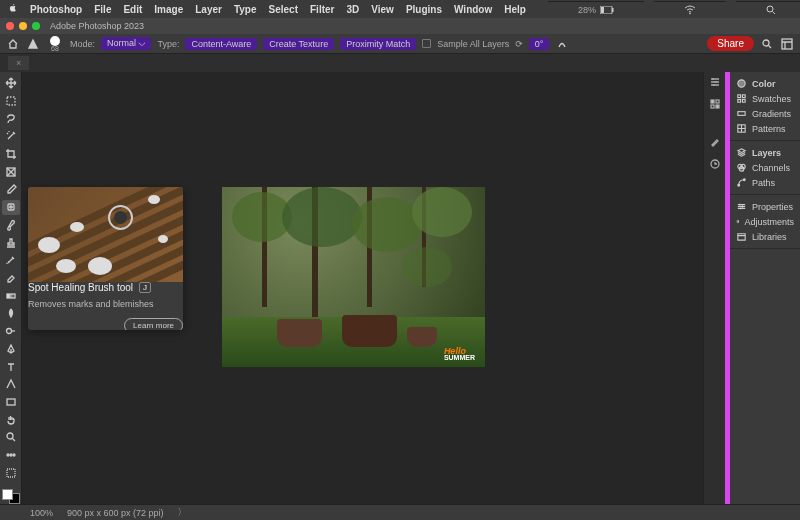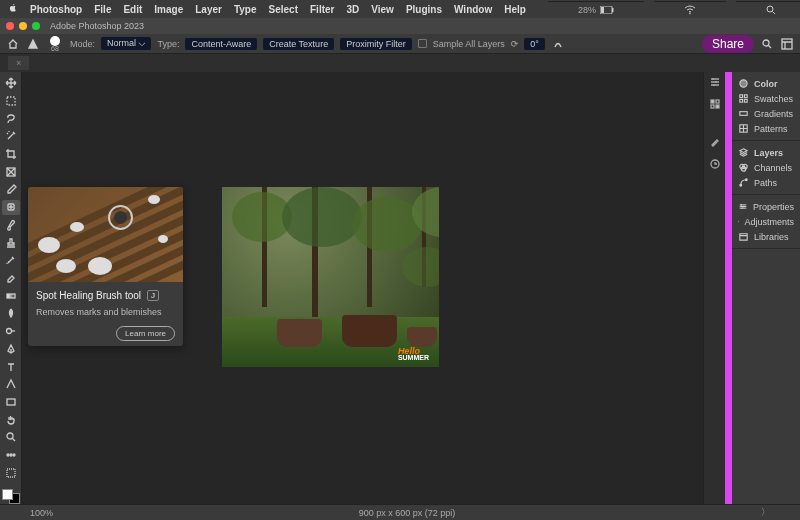--- a/index.html
+++ b/index.html
@@ -11,26 +11,26 @@
 .macbar .status { margin-left:10px; display:flex; align-items:center; gap:4px; }
 .apple { width:10px; height:10px; fill:#ddd; }
 
 .appbar { height:16px; background:#444; display:flex; align-items:center; padding:0 6px; font-size:9px; }
 .traffic { display:flex; gap:5px; margin-right:10px; }
 .traffic span { width:8px; height:8px; border-radius:50%; }
 .tr-r{background:#ff5f57}.tr-y{background:#febc2e}.tr-g{background:#28c840}
 .apptitle { flex:1; text-align:left; color:#bbb; }
 
 .optbar { height:20px; background:#3a3a3a; display:flex; align-items:center; padding:0 6px; gap:6px; border-bottom:1px solid #222; font-size:9px;}
-.optbar .pill { background:#0f172a; padding:1px 6px; border-radius:2px; }
+.optbar .pill { background:#4c1d95; padding:1px 6px; border-radius:2px; }
 .optbar .label { color:#aaa; }
 .brush-sw { width:18px; height:18px; display:flex; flex-direction:column; align-items:center; justify-content:center;}
 .brush-sw .dot{width:10px;height:10px;border-radius:50%;background:#fff;}
 .brush-sw .sz{font-size:7px;color:#aaa;margin-top:-1px;}
-.share { margin-left:auto; background:#701a75; color:#fff; padding:2px 10px; border-radius:10px; font-size:12px;}
+.share { margin-left:auto; background:#b91c1c; color:#fff; padding:2px 10px; border-radius:10px; font-size:10px;}
 .icbtn { width:14px; height:14px; display:inline-flex; align-items:center; justify-content:center; }
 .icbtn svg{width:12px;height:12px;stroke:#ccc;fill:none;stroke-width:1.3;}
 .chk { width:9px;height:9px;border:1px solid #777;border-radius:1px;display:inline-block;}
 
 .tabbar { height:18px; background:#2e2e2e; display:flex; align-items:center; padding:0 8px; font-size:9px; }
 .tab { background:#3c3c3c; padding:2px 8px; display:flex; align-items:center; gap:4px; }
 .tab .x{color:#888;}
 
 .main { display:flex; height:calc(520px - 18px - 16px - 20px - 18px - 16px); }
 
@@ -43,47 +43,47 @@
 .fgbg .bg{position:absolute;bottom:0;right:0;width:11px;height:11px;background:#000;border:1px solid #888;}
 
 .canvaswrap { flex:1; background:#262626; position:relative; overflow:hidden;}
 
 .tipcard { position:absolute; left:6px; top:115px; width:155px; background:#3b3b3b; border-radius:3px; overflow:hidden; box-shadow:0 2px 8px rgba(0,0,0,.4);}
 .tipimg { height:95px; background:linear-gradient(135deg,#6b4a2a,#8a5e33); position:relative; overflow:hidden;}
 .slat { position:absolute; width:260px; height:8px; background:#5a3e22; transform:rotate(-25deg); }
 .pebble{position:absolute;border-radius:50%;background:#ddd;}
 .ring{position:absolute;width:25px;height:25px;border:2px solid #ccc;border-radius:50%;top:18px;left:80px;}
 .ring::after{content:"";position:absolute;inset:4px;border-radius:50%;background:#333;}
-.tipbody { padding:8px; }
+.tipbody { }
 .tiptitle { font-size:10px; color:#eee; display:flex; align-items:center; gap:6px;}
 .key { border:1px solid #888; padding:0 3px; font-size:8px; border-radius:2px;}
 .tipdesc { font-size:9px; color:#bbb; margin-top:6px;}
 .learn { margin-top:10px; text-align:right;}
 .learn span{border:1px solid #aaa; padding:2px 8px; border-radius:9px; font-size:8px;}
 
-.doc { position:absolute; left:200px; top:115px; width:217px; height:180px; background:#3a5a2a; overflow:hidden; }
+.doc { position:absolute; left:200px; top:115px; width:263px; height:180px; background:#3a5a2a; overflow:hidden; }
 .doc .sky{position:absolute;inset:0;background:radial-gradient(circle at 30% 20%,#7a8a5a,#2a3a1a);}
 .foliage{position:absolute;border-radius:50%;background:#4a6a2a;opacity:.7;}
 .trunk{position:absolute;width:5px;background:#3a2a1a;}
 .pot{position:absolute;width:45px;height:28px;background:#5a3a2a;border-radius:4px 4px 10px 10px;bottom:20px;}
 .grass{position:absolute;bottom:0;left:0;right:0;height:50px;background:linear-gradient(#4a6a2a,#2a4a1a);}
 .wm{position:absolute;bottom:6px;right:10px;font-size:9px;font-style:italic;}
 .wm .hello{color:#ff7a00;font-weight:bold;}
 .wm .summer{color:#fff;font-weight:bold;font-style:normal;font-size:7px;display:block;text-align:center;margin-top:-2px;}
 
 .vstrip { width:22px; background:#2e2e2e; display:flex; flex-direction:column; align-items:center; padding-top:4px; gap:8px; border-left:1px solid #222;}
 .vstrip svg{width:12px;height:12px;stroke:#aaa;fill:none;stroke-width:1.3;}
 
-.panels { width:75px; background:#3a3a3a; border-left:7px solid #d946ef; font-size:9px; }
+.panels { width:75px; background:#3a3a3a; border-left:5px solid #d946ef; font-size:9px; }
 .pgroup { border-bottom:1px solid #2a2a2a; padding:4px 0;}
 .pitem { display:flex; align-items:center; gap:5px; padding:2px 6px; }
 .pitem svg{width:11px;height:11px;stroke:#ccc;fill:none;stroke-width:1.2;}
 .pitem.bold span{font-weight:600;}
 
-.status { height:16px; background:#3a3a3a; border-top:1px solid #222; display:flex; align-items:center; padding:0 30px; font-size:9px; color:#aaa; gap:14px;justify-content:space-between;}
+.status { height:16px; background:#3a3a3a; border-top:1px solid #222; display:flex; align-items:center; padding:0 30px; font-size:9px; color:#aaa; gap:14px;}
 </style>
 </head>
 <body>
 
 <div class="macbar">
   <span class="menu"><svg class="apple" viewBox="0 0 16 16">
         <path d="M11 8c0-1.5 1-2.3 1-2.3-.6-.9-1.6-1-2-1-1 0-1.5.6-2 .6s-1-.6-2-.6c-1 0-2 .7-2.5 1.7-1 1.8-.3 4.5.8 6 .5.7 1 1.4 1.8 1.4.7 0 1-.5 2-.5s1.2.5 2 .5c.8 0 1.3-.7 1.8-1.4.4-.6.6-1.2.7-1.3-1.6-.6-1.6-2.1-1.6-2.1zM9.5 3.3c.4-.5.7-1.2.6-1.9-.6 0-1.3.4-1.7.9-.4.4-.7 1.1-.6 1.8.7 0 1.3-.3 1.7-.8z"></path>
       </svg></span>
   <span class="menu" style="font-weight:700">Photoshop</span>
   <span class="menu">File</span>
@@ -145,21 +145,21 @@
     </span>
   <div class="brush-sw">
       <div class="dot"></div>
       <div class="sz">68</div>
     </div>
   <span class="label">Mode:</span>
   <span class="pill"><span>Normal</span> <span>⌵</span></span>
   <span class="label">Type:</span>
   <span class="pill">Content-Aware</span>
   <span class="pill">Create Texture</span>
-  <span class="pill">Proximity Filter</span>
+  <span class="pill">Proximity Match</span>
   <span class="chk"></span>
   <span class="label">Sample All Layers</span>
   <span class="label">⟳</span>
   <span class="pill">0°</span>
   <span class="icbtn">
       <svg viewBox="0 0 12 12">
         <path d="M3 9 Q6 2 9 9"></path>
       </svg>
     </span>
   <span class="share">Share</span>

